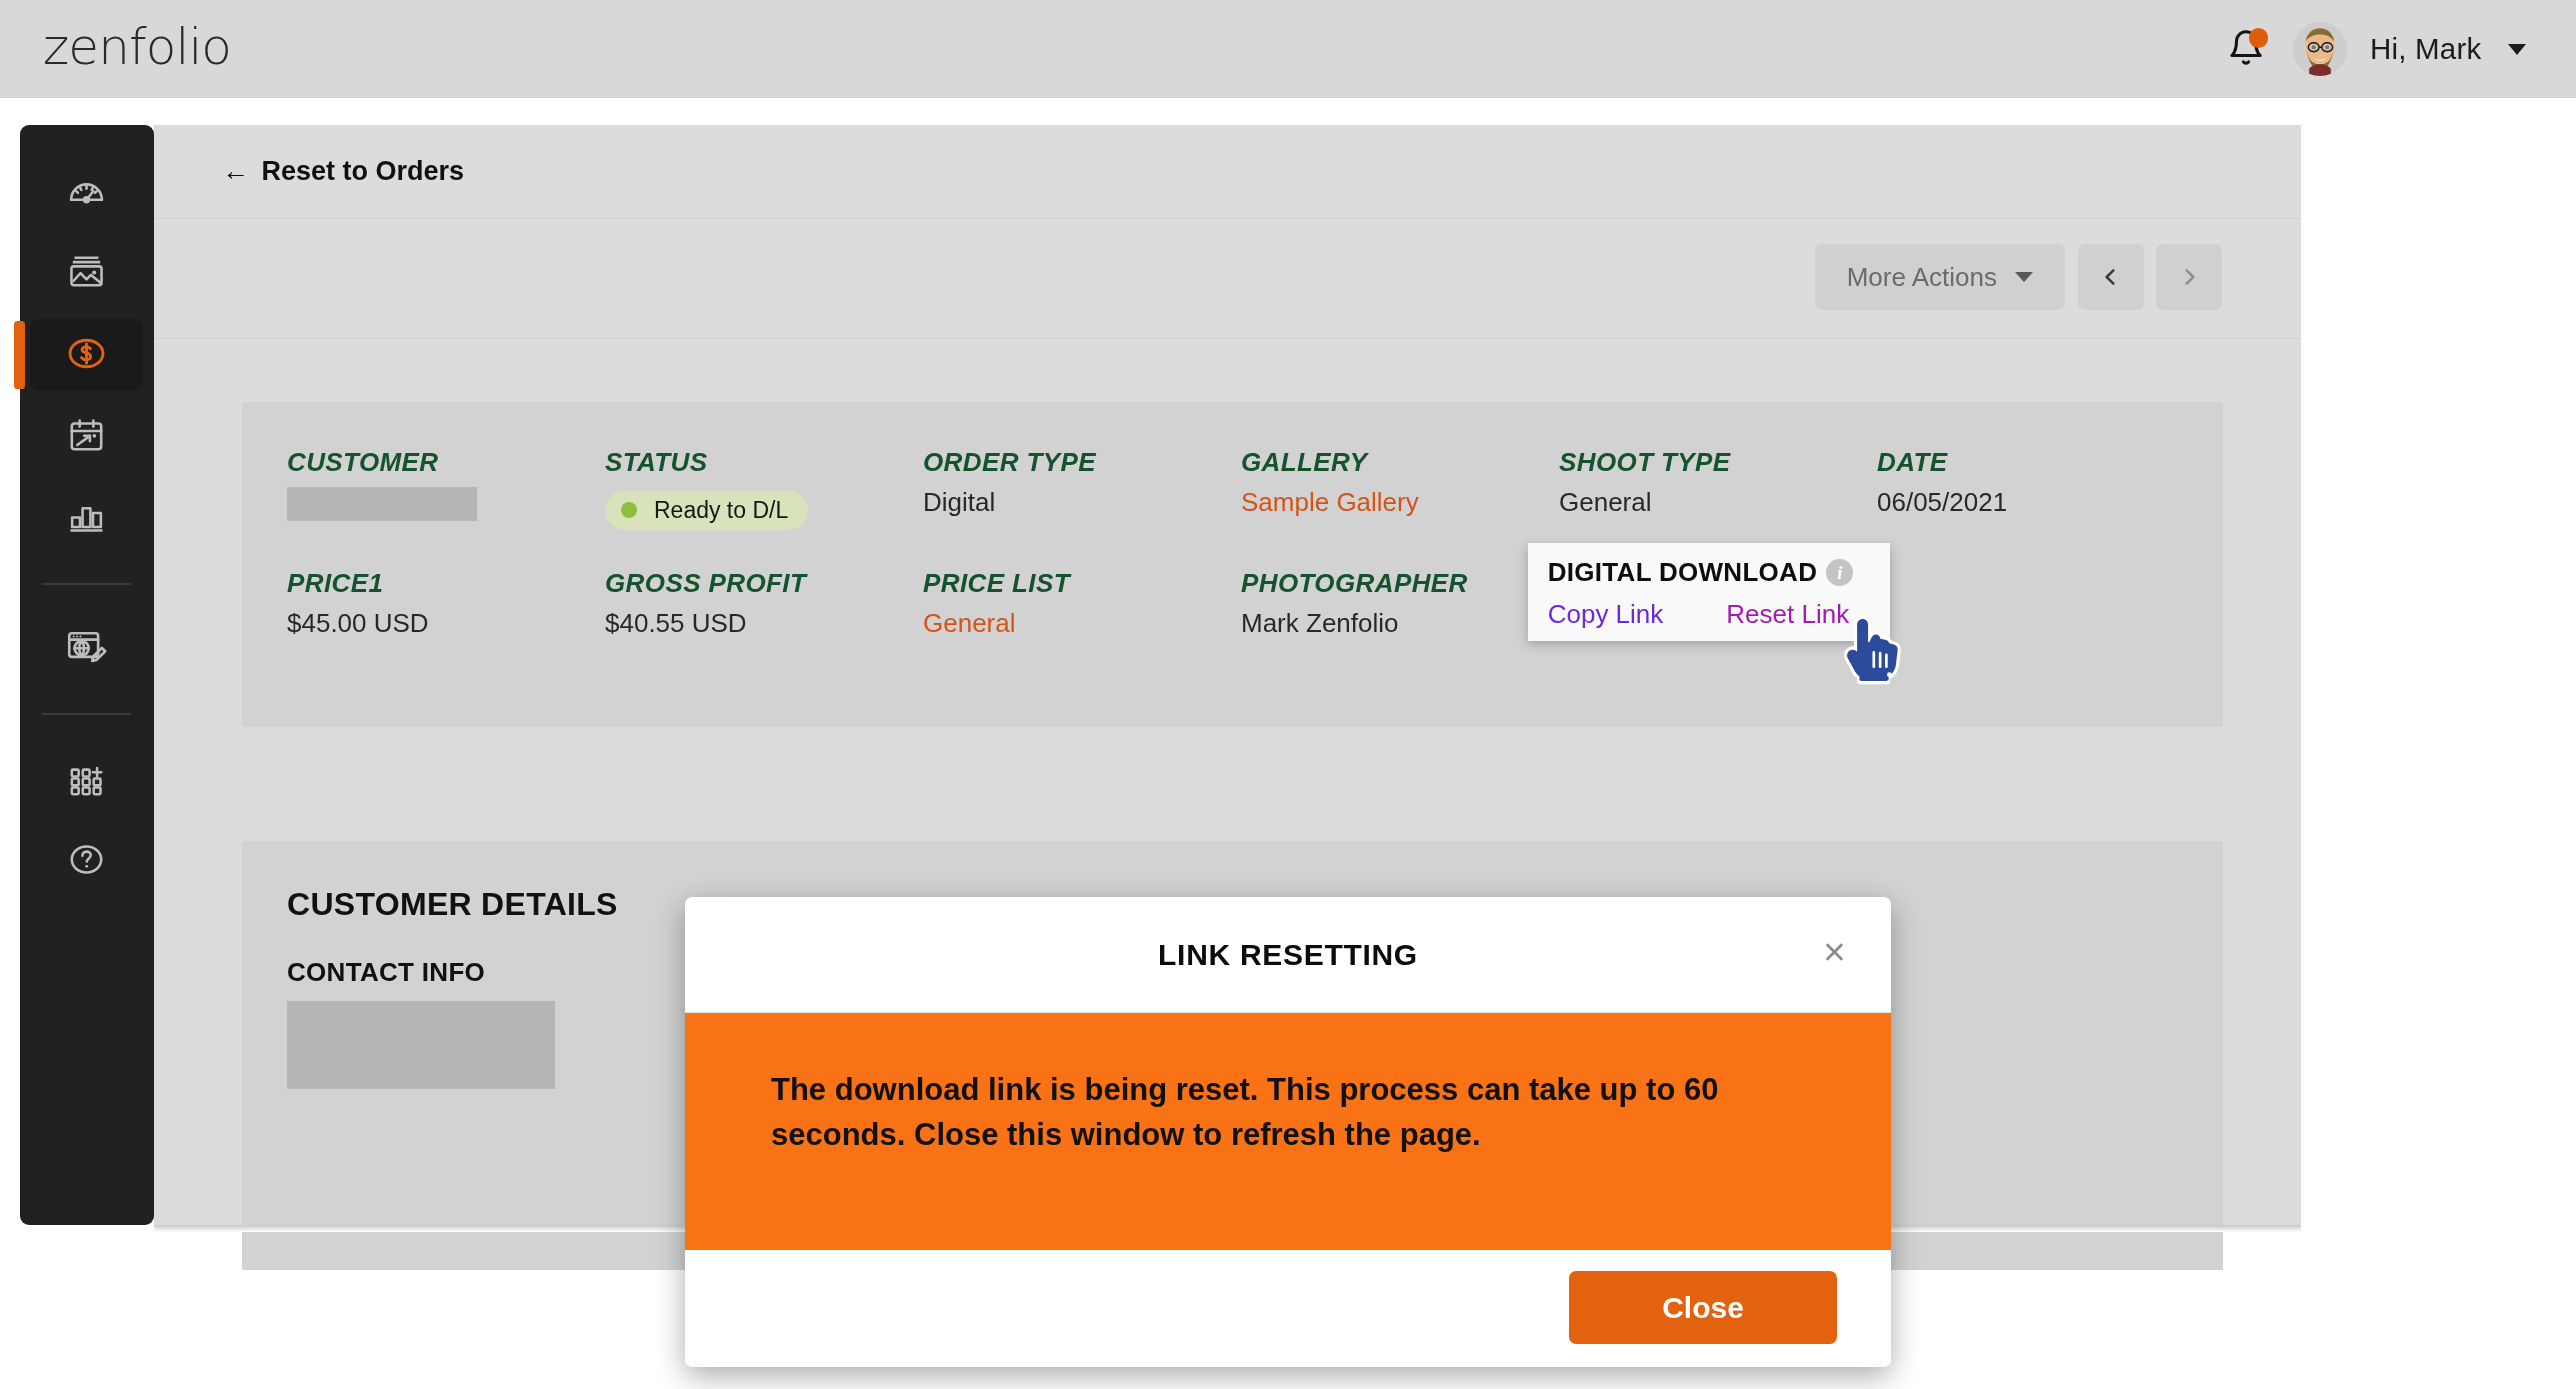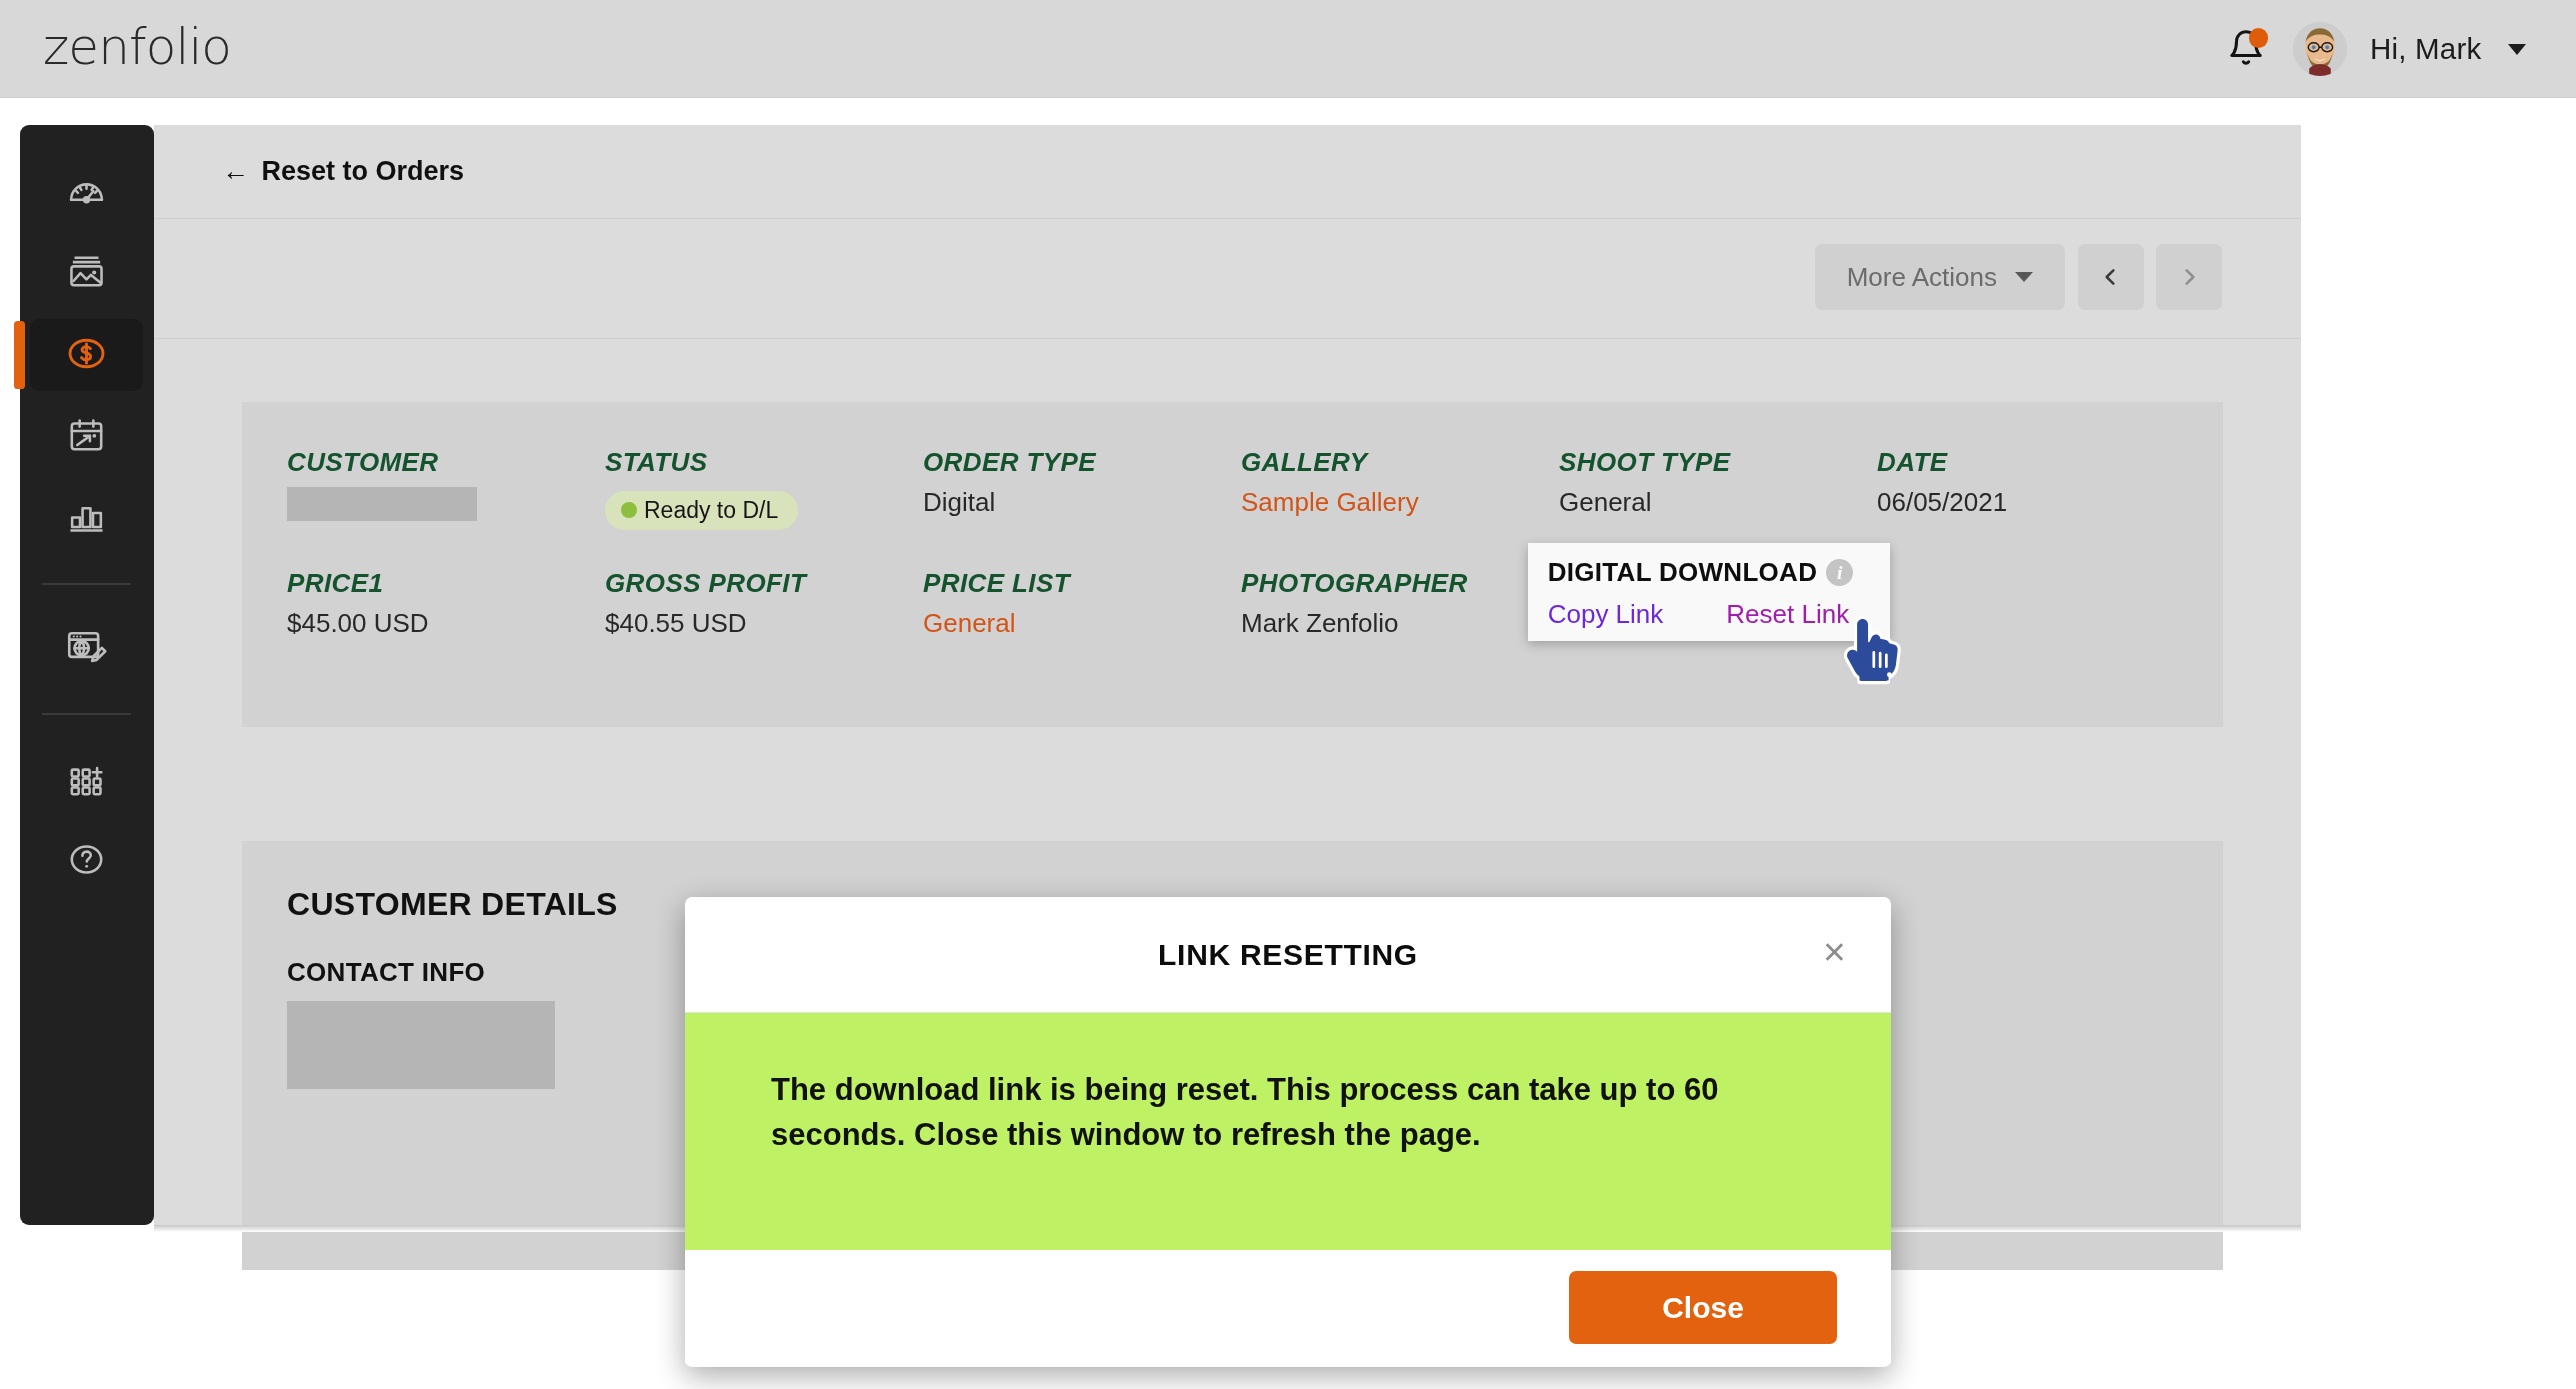--- a/index.html
+++ b/index.html
@@ -206,21 +206,21 @@
   .field-value {
     font-size: 26px; color: #282828; font-weight: 400;
   }
   .field-value.link { color: #d35418; cursor: pointer; }
   .redact {
     width: 190px; height: 34px;
     background: #b5b5b5;
     margin-top: 5.4px;
   }
   .pill {
-    display: inline-flex; align-items: center; gap: 7px;
+    display: inline-flex; align-items: center; gap: 17px;
     background: #d8e2bb;
     border-radius: 19.7px;
     padding: 6.3px 19.7px 6.3px 16px;
     margin-top: 3.6px;
   }
   .pill .dot {
     width: 16px; height: 16px; border-radius: 50%;
     background: #8dbe3d;
   }
   .pill .txt { font-size: 23px; color: #161616; }
@@ -317,21 +317,21 @@
     right: 36px; top: 34px;
     width: 41px; height: 41px;
     display: flex; align-items: center; justify-content: center;
     font-size: 39px; color: #8c8c8c; line-height: 1;
     cursor: pointer; font-weight: 300;
     background: none; border: none;
     font-family: "Liberation Sans", sans-serif;
   }
   .modal-body {
     height: 237px;
-    background: #bef264;
+    background: #f97316;
     padding: 55px 110px 0 86px;
   }
   .modal-text {
     font-size: 31px; font-weight: 700; color: #111111;
     line-height: 1.45;
   }
   .modal-foot {
     height: 115px;
     background: #ffffff;
     display: flex; align-items: center; justify-content: flex-end;

